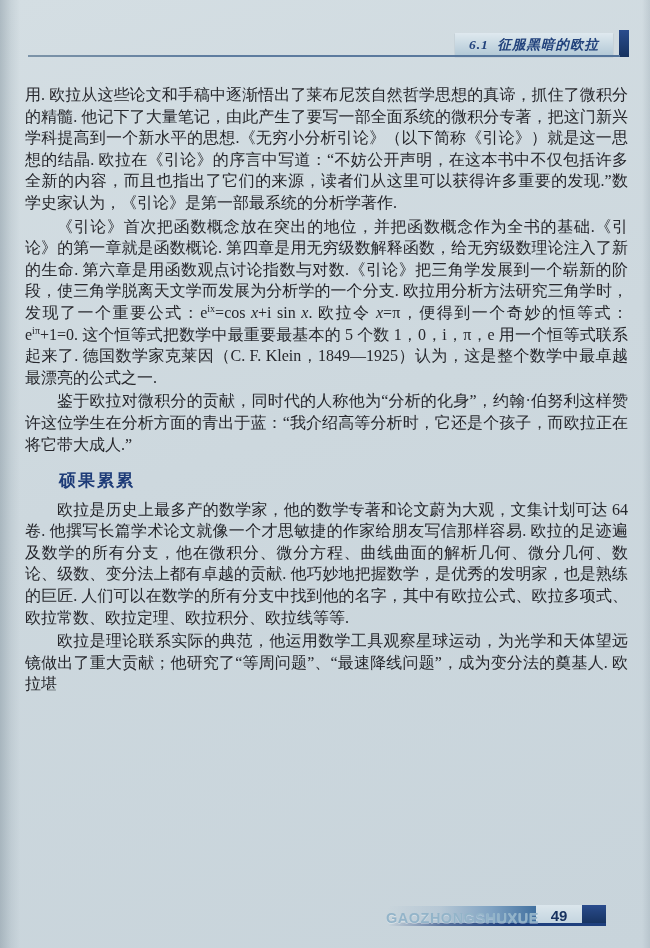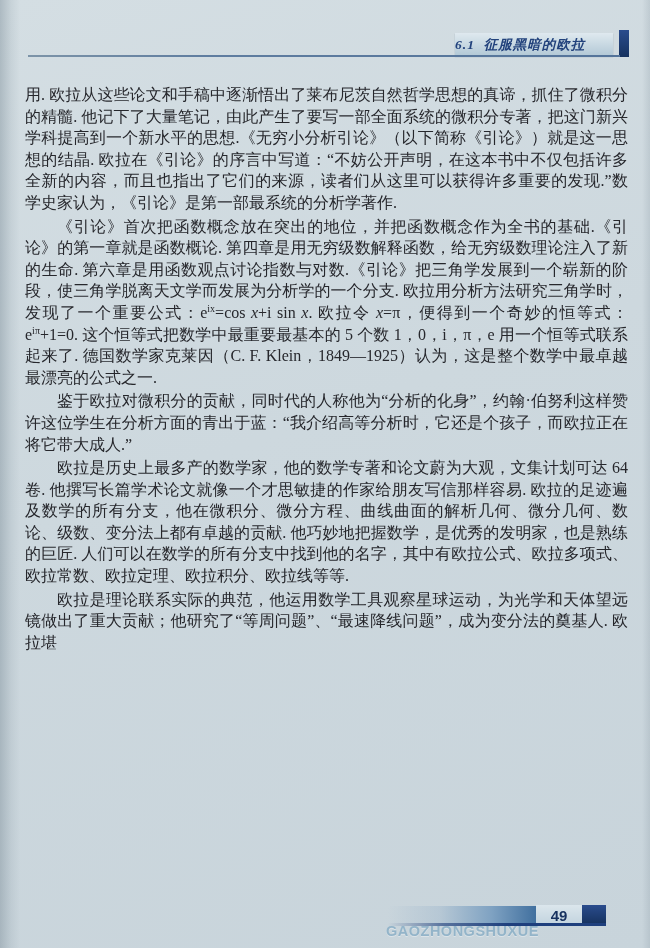--- a/index.html
+++ b/index.html
@@ -22,21 +22,21 @@
     position:absolute;top:0;bottom:0;right:0;width:8px;
     background:linear-gradient(to left,rgba(120,136,148,.20),rgba(120,136,148,0));
     pointer-events:none;
   }
 
   
   .section-band{
     position:absolute;left:455px;top:33px;width:158px;height:23px;
     background:linear-gradient(to bottom,#dfe9ef 0%,#c6d7e1 55%,#b2c8d6 100%);
     box-shadow:0 1px 1px rgba(60,80,100,.35);
-    display:flex;align-items:center;justify-content:flex-start;
+    display:flex;align-items:center;justify-content:center;
   }
   .section-band .txt{
     font-style:italic;font-weight:bold;font-size:13.5px;letter-spacing:1px;
     color:#22427c;white-space:nowrap;
   }
   .header-accent{
     position:absolute;left:619px;top:30px;width:10px;height:27px;
     background:linear-gradient(to bottom,#2a4c8d,#16325f);
   }
   .header-rule{
@@ -78,21 +78,21 @@
   }
   .f-cap{
     position:absolute;left:194px;top:2px;width:24px;height:19px;
     background:linear-gradient(to bottom,#2a4c8d,#16325f);
   }
   .f-underline{
     position:absolute;left:0;right:0;bottom:0;height:3px;
     background:linear-gradient(to right,rgba(30,63,125,0),rgba(30,63,125,.65) 25%,#1e3f7d 55%,#1e3f7d 100%);
   }
   .f-watermark{
-    position:absolute;left:-2px;top:20px;z-index:2;
+    position:absolute;left:-2px;top:7px;z-index:2;
     font-family:"Liberation Sans","DejaVu Sans",sans-serif;
     font-weight:bold;font-size:14.5px;letter-spacing:.5px;
     color:#93b4c9;text-shadow:0 1px 0 rgba(255,255,255,.35);
     white-space:nowrap;
   }
 </style>
 </head>
 <body>
 
 <div class="page">
@@ -102,20 +102,21 @@
   <div class="section-band">
     <span class="txt"><span>6.1</span>&nbsp;&nbsp;<span>征服黑暗的欧拉</span></span>
   </div>
   <div class="header-accent"></div>
   <div class="header-rule"></div>
 
   <div class="body-text" id="body-content">
       <p class="para"><span>用. 欧拉从这些论文和手稿中逐渐悟出了莱布尼茨自然哲学思想的真谛，抓住了微积分的精髓. 他记下了大量笔记，由此产生了要写一部全面系统的微积分专著，把这门新兴学科提高到一个新水平的思想.《无穷小分析引论》（以下简称《引论》）就是这一思想的结晶. 欧拉在《引论》的序言中写道：“不妨公开声明，在这本书中不仅包括许多全新的内容，而且也指出了它们的来源，读者们从这里可以获得许多重要的发现.”数学史家认为，《引论》是第一部最系统的分析学著作.</span></p>
       <p class="para indent"><span>《引论》首次把函数概念放在突出的地位，并把函数概念作为全书的基础.《引论》的第一章就是函数概论. 第四章是用无穷级数解释函数，给无穷级数理论注入了新的生命. 第六章是用函数观点讨论指数与对数.《引论》把三角学发展到一个崭新的阶段，使三角学脱离天文学而发展为分析学的一个分支. 欧拉用分析方法研究三角学时，发现了一个重要公式：e</span><sup>ix</sup><span>=cos </span><span class="var">x</span><span>+i sin </span><span class="var">x</span><span>. 欧拉令 </span><span class="var">x</span><span>=π，便得到一个奇妙的恒等式：e</span><sup>iπ</sup><span>+1=0. 这个恒等式把数学中最重要最基本的 5 个数 1，0，i，π，e 用一个恒等式联系起来了. 德国数学家克莱因（C. F. Klein，1849—1925）认为，这是整个数学中最卓越最漂亮的公式之一.</span></p>
       <p class="para indent"><span>鉴于欧拉对微积分的贡献，同时代的人称他为“分析的化身”，约翰·伯努利这样赞许这位学生在分析方面的青出于蓝：“我介绍高等分析时，它还是个孩子，而欧拉正在将它带大成人.”</span></p>
+      <div class="section-heading">硕果累累</div>
       <p class="para indent"><span>欧拉是历史上最多产的数学家，他的数学专著和论文蔚为大观，文集计划可达 64 卷. 他撰写长篇学术论文就像一个才思敏捷的作家给朋友写信那样容易. 欧拉的足迹遍及数学的所有分支，他在微积分、微分方程、曲线曲面的解析几何、微分几何、数论、级数、变分法上都有卓越的贡献. 他巧妙地把握数学，是优秀的发明家，也是熟练的巨匠. 人们可以在数学的所有分支中找到他的名字，其中有欧拉公式、欧拉多项式、欧拉常数、欧拉定理、欧拉积分、欧拉线等等.</span></p>
       <p class="para indent"><span>欧拉是理论联系实际的典范，他运用数学工具观察星球运动，为光学和天体望远镜做出了重大贡献；他研究了“等周问题”、“最速降线问题”，成为变分法的奠基人. 欧拉堪</span></p>
     </div>
 
   <div class="footer">
     <div class="f-grad"></div>
     <div class="f-numbox">
       <span class="num">49</span>
     </div>
     <div class="f-cap"></div>

